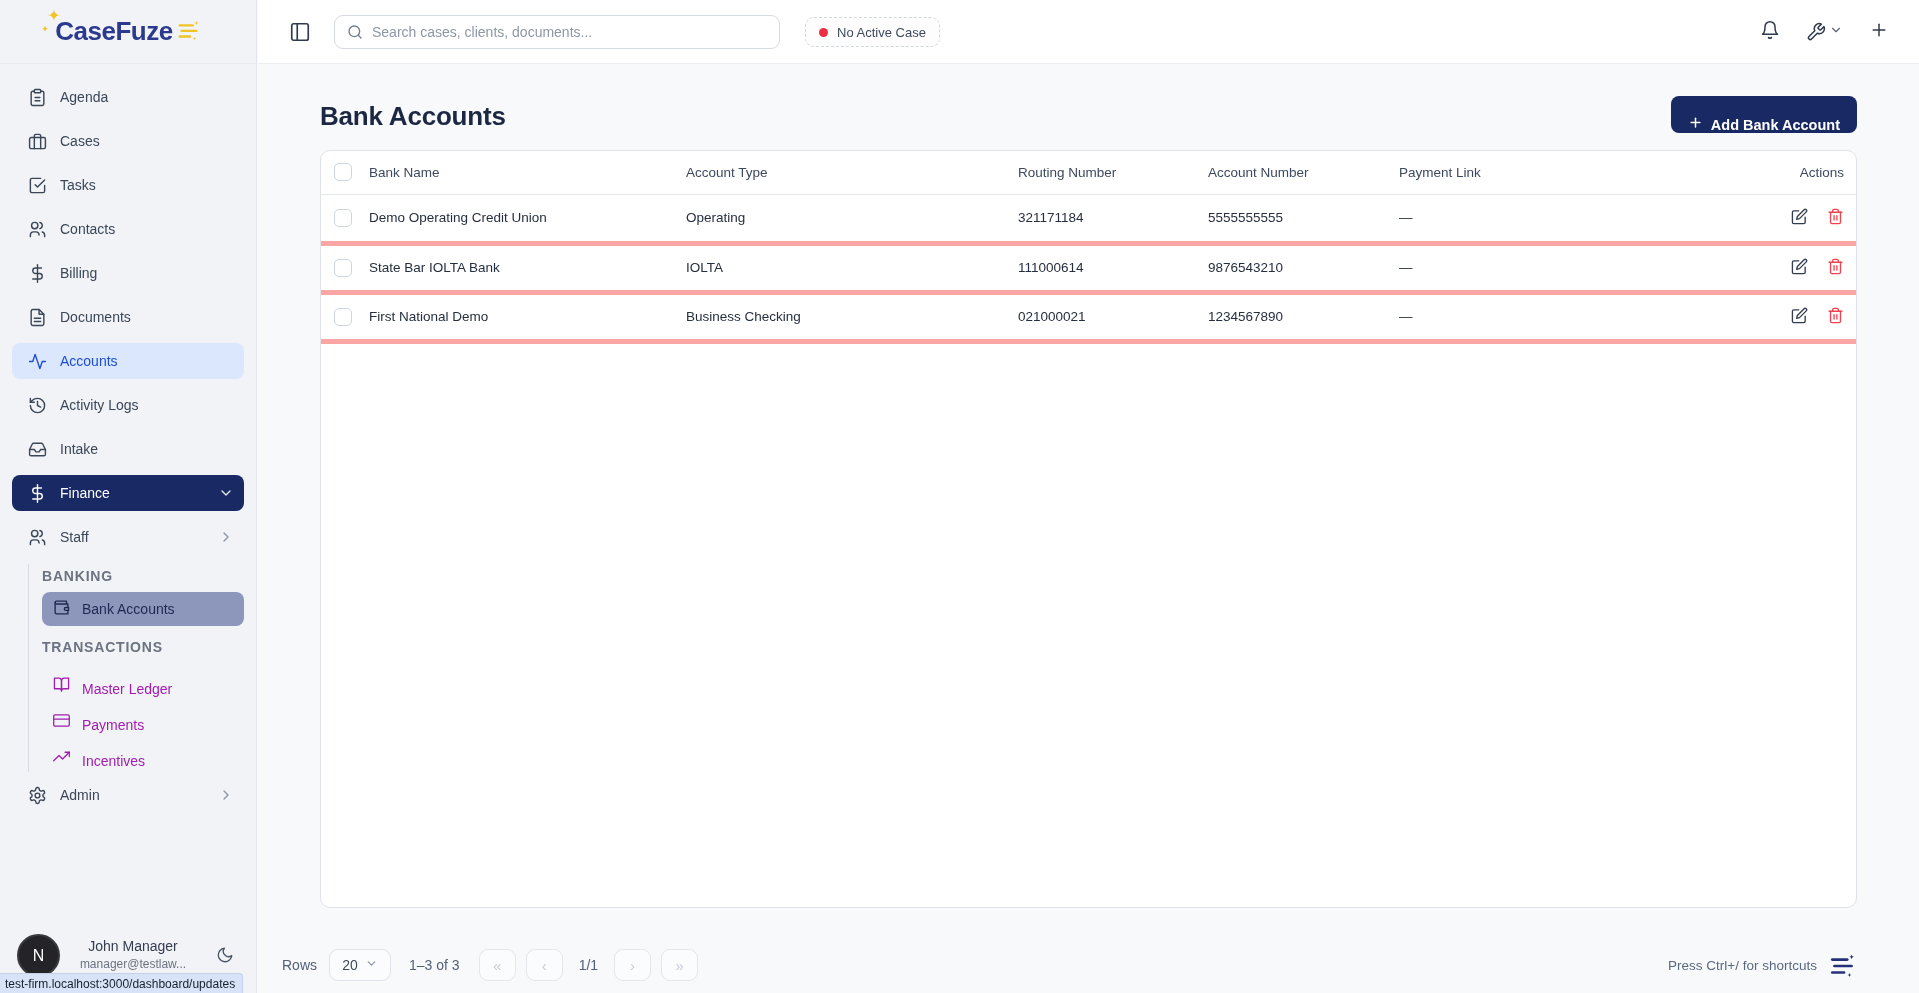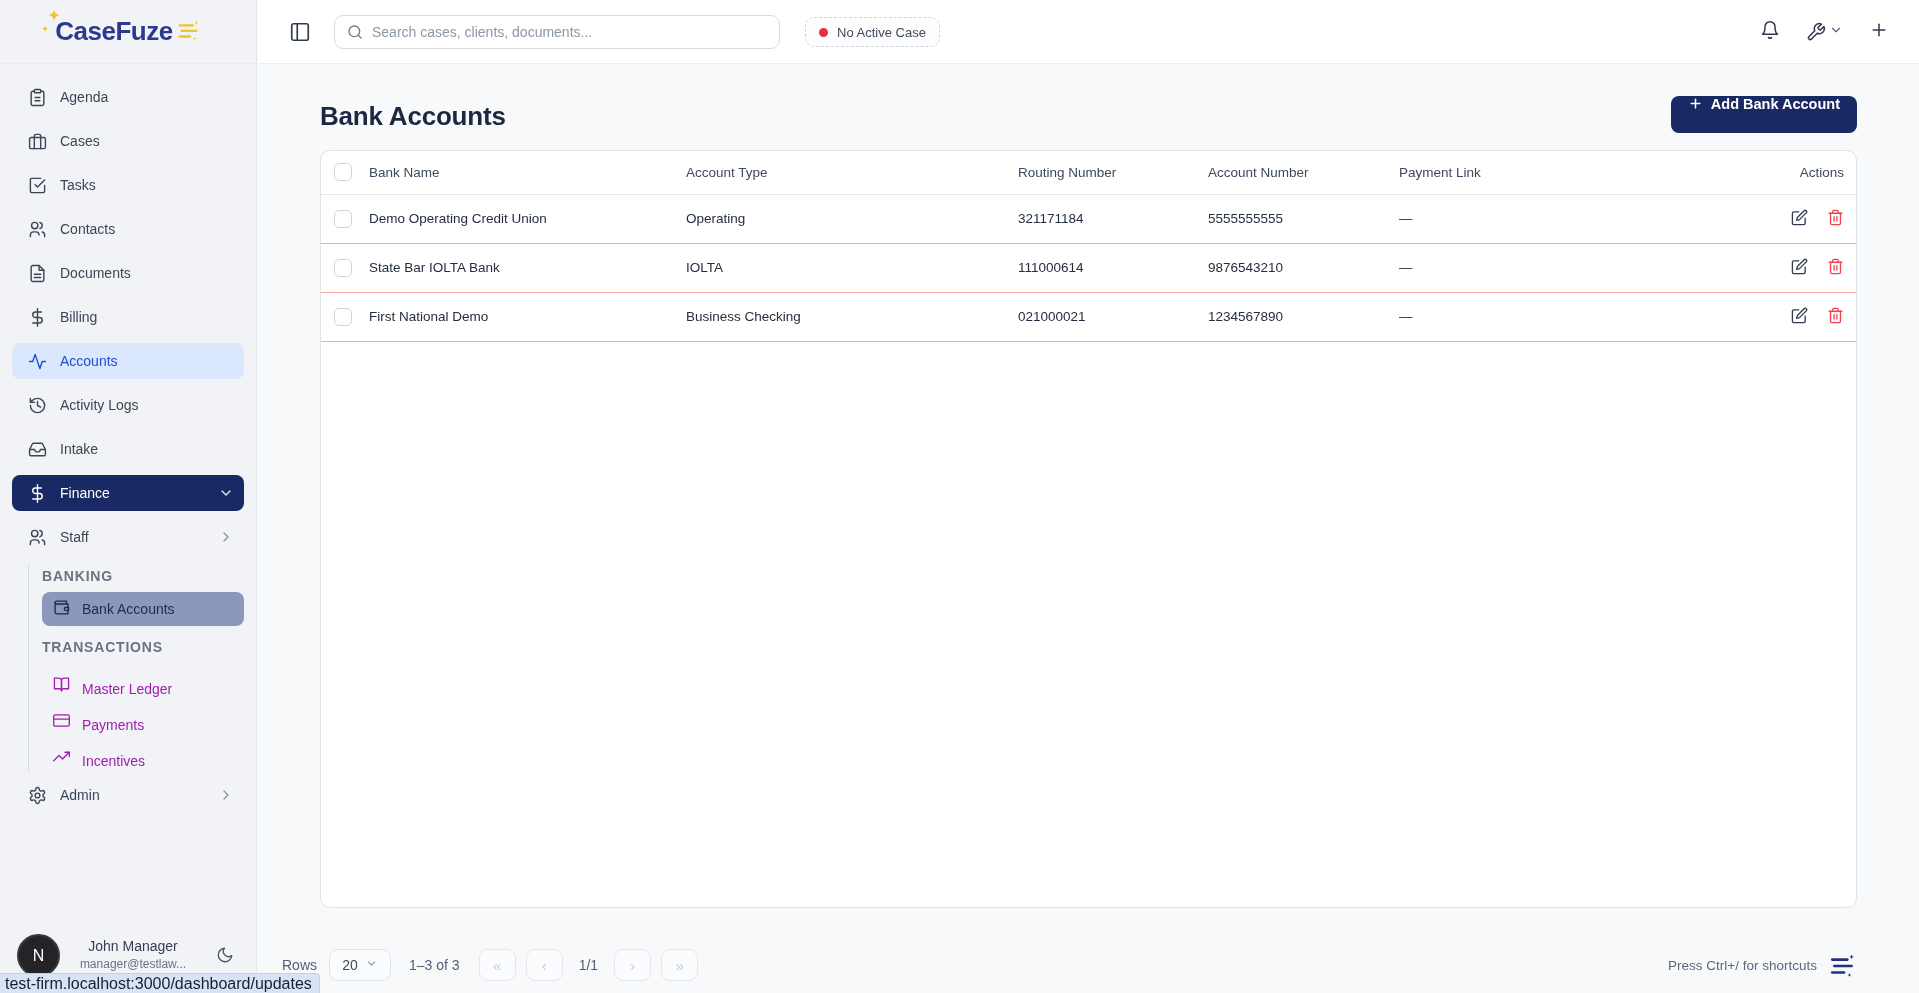--- a/index.html
+++ b/index.html
@@ -35,21 +35,21 @@
   .sub-item svg { width:17px; height:17px; }
   .sub-item .sp-lb { margin-left:12px; font-size:14px; }
   .sub-item.first { margin-top:12px; }
   .admin-item { position:absolute; top:777px; left:0; right:0; }
   .user-area { position:absolute; bottom:0; left:0; right:0; height:62px; }
   .avatar { position:absolute; left:17px; top:3px; width:43px; height:43px; border-radius:50%; background:#242428; color:#fff; font-size:16px; display:flex; align-items:center; justify-content:center; border:2px solid #38383e; }
   .user-name { position:absolute; left:60px; top:7px; width:146px; text-align:center; font-size:14px; color:#333d4d; }
   .user-email { position:absolute; left:60px; top:26px; width:146px; text-align:center; font-size:12px; color:#6b7280; }
   .moon-btn { position:absolute; left:216px; top:15px; width:20px; height:20px; color:#4b5563; cursor:pointer; }
   .moon-btn svg { width:18px; height:18px; }
-  .status-tooltip { position:absolute; left:0; bottom:0; z-index:20; height:20px; background:#d9e3f7; border:1px solid #c3d0ea; border-left:none; border-bottom:none; border-top-right-radius:4px; font-size:16px; color:#17202e; display:flex; align-items:center; padding:0 7px 0 5px; }
+  .status-tooltip { position:absolute; left:0; bottom:0; z-index:20; height:20px; background:#d9e3f7; border:1px solid #c3d0ea; border-left:none; border-bottom:none; border-top-right-radius:4px; font-size:12px; color:#17202e; display:flex; align-items:center; padding:0 7px 0 5px; }
 
   
   .topbar { position:absolute; left:258px; top:0; right:0; height:64px; background:#ffffff; border-bottom:1px solid #eceef2; }
   .panel-toggle { position:absolute; left:31px; top:21px; width:22px; height:22px; color:#2f3a4a; cursor:pointer; }
   .panel-toggle svg { width:22px; height:22px; }
   .search-box { position:absolute; left:76px; top:15px; width:446px; height:34px; border:1px solid #d6dae1; border-radius:9px; background:#fff; display:flex; align-items:center; padding:0 12px; }
   .search-box .s-ic { width:16px; height:16px; color:#717c8c; flex:0 0 16px; }
   .search-box .s-ic svg { width:16px; height:16px; }
   .search-box input { border:none; outline:none; background:transparent; margin-left:9px; font-size:14px; color:#333; width:100%; font-family:"Liberation Sans", sans-serif; }
   .search-box input::placeholder { color:#8d97a6; }
@@ -58,27 +58,27 @@
   .case-badge-text { font-size:13px; color:#3f4a5c; }
   .topbar-right { position:absolute; right:30px; top:0; height:64px; display:flex; align-items:center; gap:26px; }
   .tb-ic { color:#2f3a4a; cursor:pointer; display:flex; align-items:center; }
   .tb-ic svg { width:20px; height:20px; }
   .tool-group { display:flex; align-items:center; gap:3px; cursor:pointer; color:#2f3a4a; }
   .tool-group .ch svg { width:14px; height:14px; color:#5a6578; }
 
   
   .main { position:absolute; left:258px; top:64px; right:0; bottom:0; background:#f8f9fb; }
   .page-title { position:absolute; left:62px; top:37px; font-size:26px; font-weight:700; color:#1c2742; letter-spacing:-0.2px; }
-  .add-btn { position:absolute; right:62px; top:32px; height:37px; background:#182963; color:#fff; border:none; border-radius:8px; display:flex; align-items:flex-start; gap:8px; padding:0 17px; font-size:14.5px; font-weight:600; cursor:pointer; font-family:"Liberation Sans", sans-serif; }
+  .add-btn { position:absolute; right:62px; top:32px; height:37px; background:#182963; color:#fff; border:none; border-radius:8px; display:flex; align-items:flex-end; gap:8px; padding:0 17px; font-size:14.5px; font-weight:600; cursor:pointer; font-family:"Liberation Sans", sans-serif; }
   .add-btn svg { width:15px; height:15px; }
 
   .card { position:absolute; left:62px; top:86px; width:1537px; height:758px; background:#ffffff; border:1px solid #dfe3e9; border-radius:10px; overflow:hidden; }
   table.bank-table { width:100%; border-collapse:collapse; table-layout:fixed; }
   .bank-table th { height:43px; font-size:13.5px; font-weight:400; color:#3d495e; text-align:left; border-bottom:1px solid #e4e7ec; }
-  .bank-table td { height:49px; font-size:13.5px; color:#262f3f; border-bottom:1px solid #fca5a5; }
+  .bank-table td { height:49px; font-size:13.5px; color:#262f3f; border-bottom:5px solid #fca5a5; }
   .bank-table th.col-actions, .bank-table td.col-actions { text-align:right; padding-right:14px; }
   .cb-cell { padding-left:13px; }
   .checkbox { display:inline-block; width:18px; height:18px; border:1.5px solid #cfd5de; border-radius:5px; background:#fff; vertical-align:middle; cursor:pointer; }
   .dash { color:#667085; }
   .row-actions { display:inline-flex; align-items:center; gap:19px; }
   .icon-btn { background:none; border:none; cursor:pointer; padding:0; display:inline-flex; }
   .icon-btn svg { width:17px; height:17px; }
   .edit-btn { color:#313c4e; }
   .trash-btn { color:#ef4450; }
 
@@ -155,36 +155,36 @@
               <circle cx="8.5" cy="7" r="4"></circle>
               <path d="M21 21v-2a4 4 0 0 0-3-3.87"></path>
               <path d="M15 3.13a4 4 0 0 1 0 7.75"></path>
             </svg>
           </span>
         <span class="nv-lb">Contacts</span>
       </div>
       <div class="nav-item">
         <span class="nv-ic">
             <svg viewBox="0 0 24 24" fill="none" stroke="currentColor" stroke-width="1.8" stroke-linecap="round" stroke-linejoin="round">
+              <line x1="12" y1="1" x2="12" y2="23"></line>
+              <path d="M17 5H9.5a3.5 3.5 0 0 0 0 7h5a3.5 3.5 0 0 1 0 7H6"></path>
+            </svg>
+          </span>
+        <span class="nv-lb">Billing</span>
+      </div>
+      <div class="nav-item">
+        <span class="nv-ic">
+            <svg viewBox="0 0 24 24" fill="none" stroke="currentColor" stroke-width="1.8" stroke-linecap="round" stroke-linejoin="round">
               <path d="M14 2H6a2 2 0 0 0-2 2v16a2 2 0 0 0 2 2h12a2 2 0 0 0 2-2V8z"></path>
               <polyline points="14 2 14 8 20 8"></polyline>
               <line x1="16" y1="13" x2="8" y2="13"></line>
               <line x1="16" y1="17" x2="8" y2="17"></line>
             </svg>
           </span>
         <span class="nv-lb">Documents</span>
-      </div>
-      <div class="nav-item">
-        <span class="nv-ic">
-            <svg viewBox="0 0 24 24" fill="none" stroke="currentColor" stroke-width="1.8" stroke-linecap="round" stroke-linejoin="round">
-              <line x1="12" y1="1" x2="12" y2="23"></line>
-              <path d="M17 5H9.5a3.5 3.5 0 0 0 0 7h5a3.5 3.5 0 0 1 0 7H6"></path>
-            </svg>
-          </span>
-        <span class="nv-lb">Billing</span>
       </div>
       <div class="nav-item active-light">
         <span class="nv-ic">
             <svg viewBox="0 0 24 24" fill="none" stroke="currentColor" stroke-width="1.8" stroke-linecap="round" stroke-linejoin="round">
               <polyline points="22 12 18 12 15 21 9 3 6 12 2 12"></polyline>
             </svg>
           </span>
         <span class="nv-lb">Accounts</span>
       </div>
       <div class="nav-item">

